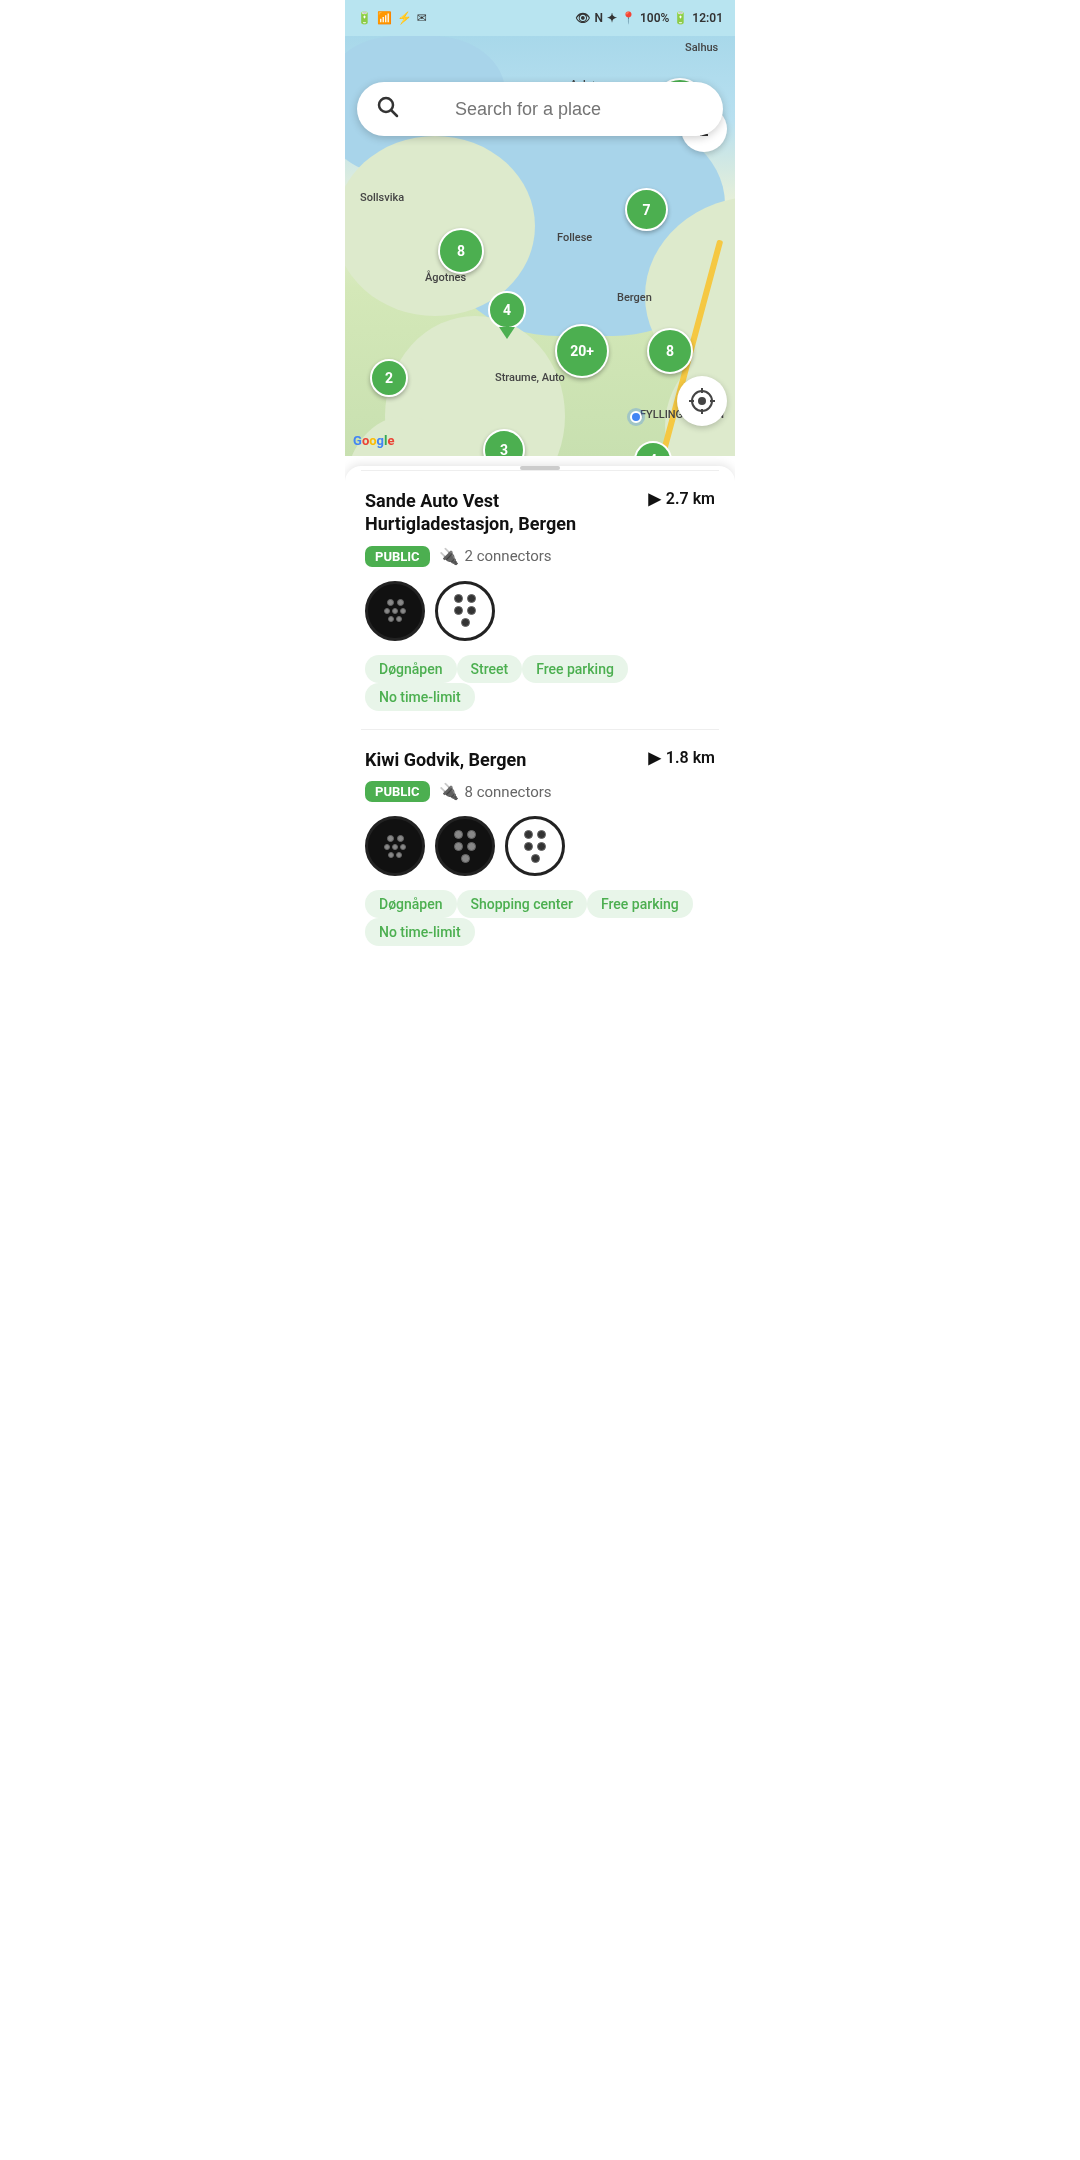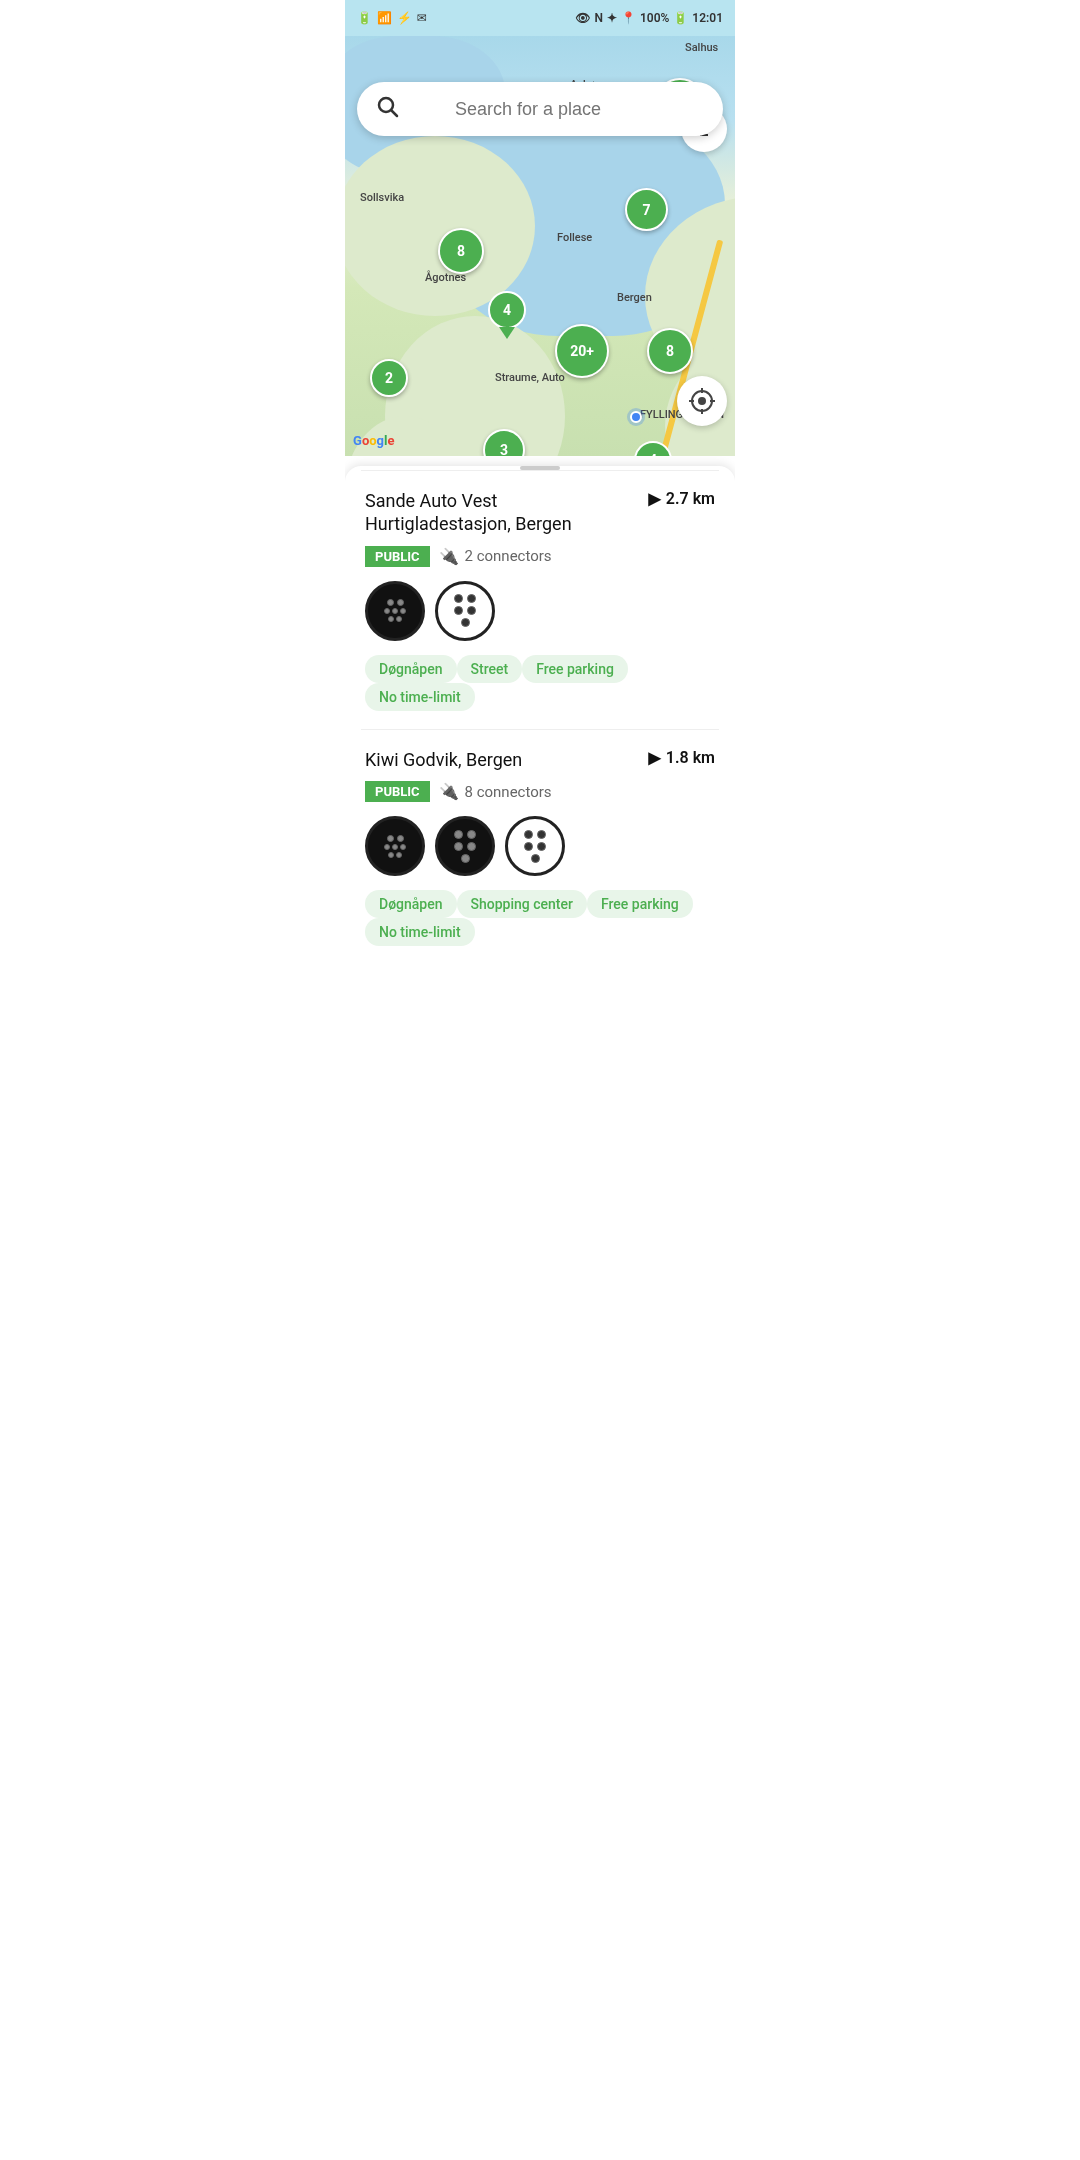--- a/index.html
+++ b/index.html
@@ -221,21 +221,21 @@
       padding: 18px 20px;
     }
     .station-header {
       display: flex;
       justify-content: space-between;
       align-items: flex-start;
       margin-bottom: 10px;
     }
     .station-name {
       font-size: 18px;
-      font-weight: 400;
+      font-weight: 700;
       color: #111;
       flex: 1;
       margin-right: 12px;
       line-height: 1.3;
     }
     .station-distance {
       display: flex;
       align-items: center;
       gap: 5px;
       font-size: 16px;
@@ -249,21 +249,21 @@
       align-items: center;
       gap: 10px;
       margin-bottom: 14px;
     }
     .public-badge {
       background: #4caf50;
       color: white;
       font-size: 13px;
       font-weight: 700;
       padding: 3px 10px;
-      border-radius: 0;
+      border-radius: 7px;
     }
     .connector-info {
       display: flex;
       align-items: center;
       gap: 5px;
       color: #666;
       font-size: 15px;
     }
     .plug-icon {
       font-size: 16px;

